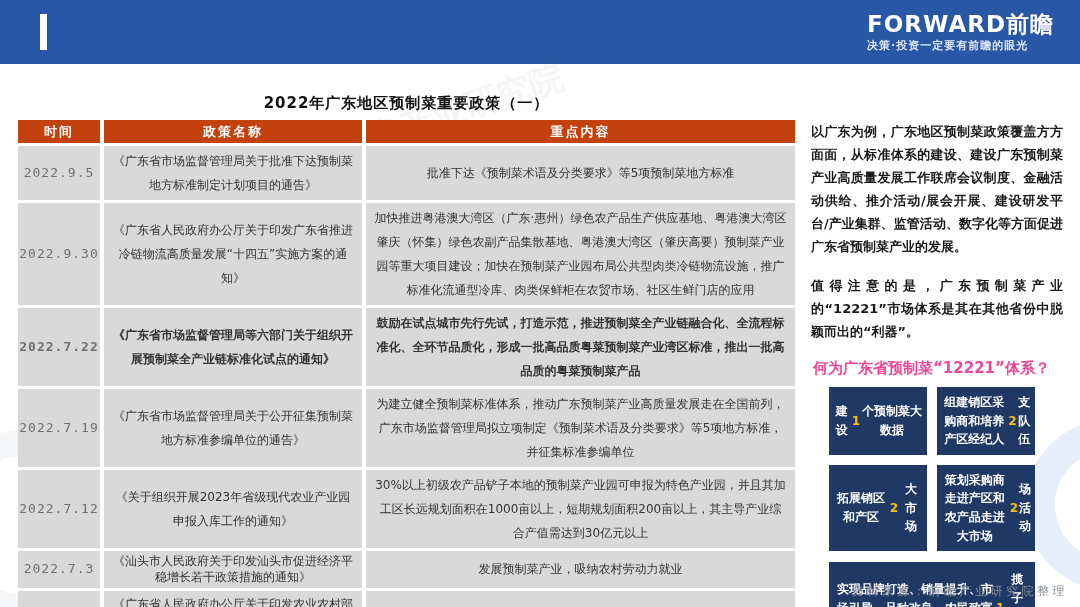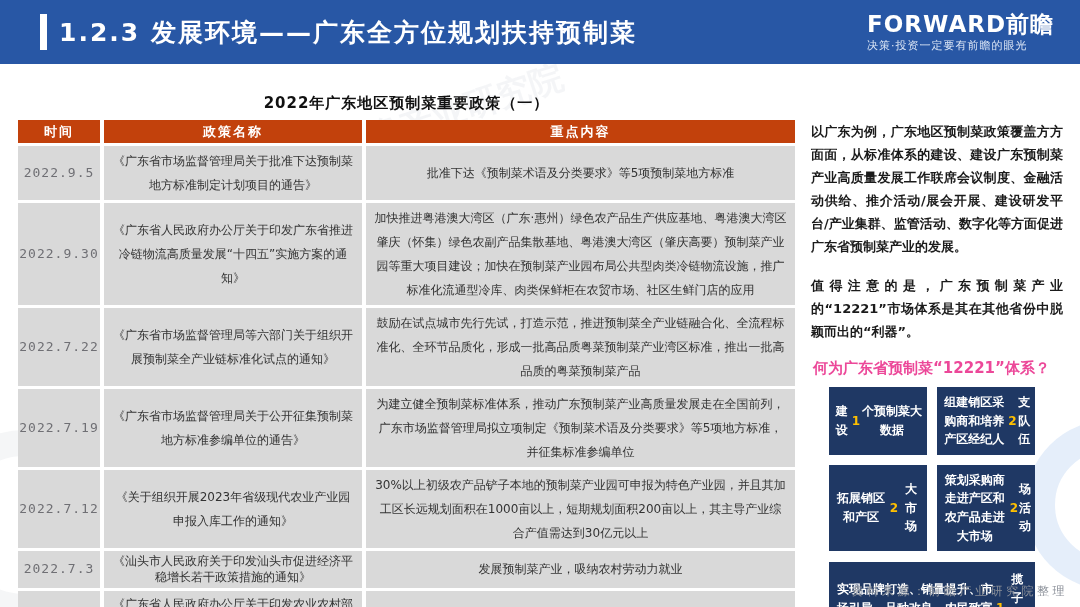--- a/index.html
+++ b/index.html
@@ -5,36 +5,36 @@
   * { margin:0; padding:0; box-sizing:border-box; }
   body { font-family:"DejaVu Sans","Liberation Sans",sans-serif; background:#e8e8e8; }
   .slide { width:1080px; height:607px; position:relative; overflow:hidden; background:#ffffff; margin:0 auto; }
 
   
   .top-bar { height:64px; background:#2857A5; display:flex; align-items:center; padding:0 26px 0 40px; position:relative; }
   .title-accent { width:7px; height:36px; background:#ffffff; margin-right:12px; flex:0 0 auto; }
   .slide-title { color:#ffffff; font-size:25px; font-weight:700; letter-spacing:2px; white-space:nowrap; }
   .logo-block { margin-left:auto; text-align:left; line-height:1.15; }
   .logo-line { color:#ffffff; font-size:23px; font-weight:800; letter-spacing:1px; }
-  .logo-tagline { color:#dde7f6; font-size:11px; font-weight:400; letter-spacing:1px; margin-top:3px; }
+  .logo-tagline { color:#dde7f6; font-size:11px; font-weight:700; letter-spacing:1px; margin-top:3px; }
 
   
   .content { position:relative; display:flex; padding:8px 17px 0 18px; height:543px; }
 
   
   .table-area { width:777px; flex:0 0 auto; position:relative; z-index:2;margin-top:20px; }
   .table-title { text-align:center; font-size:15px; font-weight:800; color:#111; margin:2px 0 7px; letter-spacing:1px; }
   .policy-table { display:grid; grid-template-columns:82px 258px 1fr; gap:3px 4px; background:#ffffff; }
   .tr { display:contents; }
   .th { background:#c2410c; color:#ffffff; font-size:13px; font-weight:700; display:flex; align-items:center; justify-content:center; min-height:23px; letter-spacing:2px; }
   .td { background:#D9D9D9; display:flex; align-items:center; justify-content:center; text-align:center; font-size:12px; color:#333333; padding:3px 8px; line-height:2.0; }
   .time-cell { font-family:"DejaVu Sans Mono","Liberation Mono",monospace; color:#6f6f74; font-size:13px; letter-spacing:1px; line-height:1.4; }
   .tr-1 .td { min-height:46px; }
   .tr-2 .td { min-height:93px; }
-  .tr-3 .td { min-height:68px; }
+  .tr-3 .td { min-height:68px;font-weight:bold; }
   .tr-4 .td { min-height:69px; }
   .tr-5 .td { min-height:69px; }
   .tr-6 .td { min-height:29px; line-height:1.3; }
   .tr-7 .td { min-height:58px; line-height:1.75; }
 
   
   .sidebar { flex:1 1 auto; position:relative; padding:48px 0 12px 16px; z-index:2; }
   .para { font-size:13px; font-weight:600; color:#1b1b1b; line-height:23px; text-align:justify; margin-bottom:16px; }
   .sidebar-heading { font-size:15px; font-weight:800; color:#ec4899; margin:0 0 9px 2px; white-space:nowrap; }
   .boxes-grid { margin-left:18px; width:224px; display:grid; grid-template-columns:98px 98px; gap:10px; }
@@ -54,21 +54,20 @@
 <div class="slide">
 
   <div class="wm" style="left:110px; top:185px;">前瞻产业研究院</div>
   <div class="wm" style="left:470px; top:330px;">前瞻产业研究院</div>
   <div class="wm" style="left:330px; top:90px; font-size:34px;">前瞻产业研究院</div>
   <div class="wm-circle" style="left:-70px; top:430px;"></div>
   <div class="wm-arc" style="right:-115px; top:420px;"></div>
 
   <div class="top-bar">
     <div class="title-accent"></div>
-    <div class="slide-title">1.2.3 发展环境——广东全方位规划扶持预制菜</div>
     <div class="logo-block">
       <div class="logo-line">FORWARD前瞻</div>
       <div class="logo-tagline">决策·投资一定要有前瞻的眼光</div>
     </div>
   </div>
 
   <div class="content">
 
     <div class="table-area">
       <div class="table-title">2022年广东地区预制菜重要政策（一）</div>

